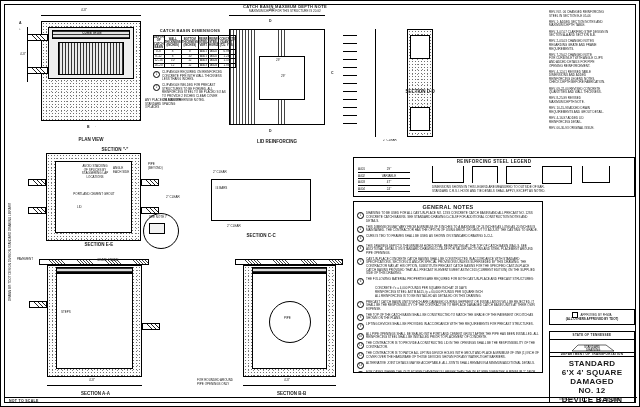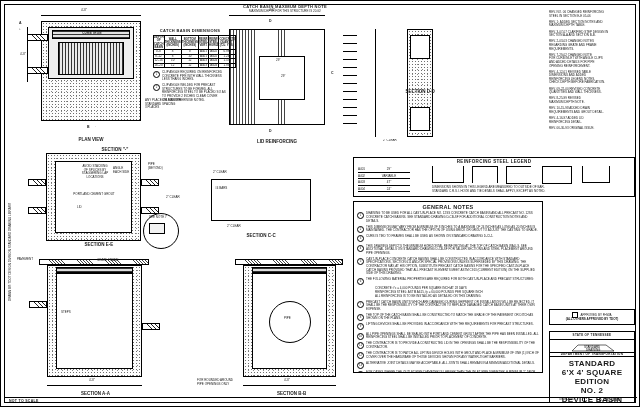--- a/index.html
+++ b/index.html
@@ -399,22 +399,22 @@
     <div style="position:relative;height:12px;border-bottom:.5px solid #000;">
       <svg width="86" height="12" viewBox="0 0 86 12" xmlns="http://www.w3.org/2000/svg">
         <polygon points="22,9 28,3 56,3 64,9" fill="none" stroke="#000" stroke-width=".6"></polygon>
         <text x="34" y="6" font-size="3" font-family="Liberation Sans" fill="#000">STANDARD</text>
         <text x="36" y="9" font-size="3" font-family="Liberation Sans" fill="#000">DRAWING</text>
       </svg>
     </div>
     <div class="t3 ttl" style="text-align:center;border-bottom:1px solid #000;">DEPARTMENT OF TRANSPORTATION</div>
     <div class="t8 ttl" style="text-align:center;margin-top:2px;">STANDARD</div>
     <div class="t8 ttl" style="text-align:center;">6'X 4'  SQUARE</div>
-    <div class="t8 ttl" style="text-align:center;">EDITION</div>
-    <div class="t8 ttl" style="text-align:center;">NO. 2</div>
+    <div class="t8 ttl" style="text-align:center;">DAMAGED</div>
+    <div class="t8 ttl" style="text-align:center;">NO. 12</div>
     <div class="t8 ttl" style="text-align:center;">DEVICE BASIN</div>
     <div style="position:absolute;left:0;bottom:0;width:100%;border-top:1px solid #000;display:flex;">
       <div class="t3" style="flex:0 0 34px;border-right:.5px solid #000;text-align:center;">09-30-1993</div>
       <div class="t35 ttl" style="flex:1;text-align:center;">D-CB-12SS</div>
     </div>
   </div>
 
   <div class="lbl t35 ttl" style="left:8px;top:398px;">NOT TO SCALE</div>
   <div class="hline" style="left:4px;top:396px;width:632px;"></div>
 </div>

